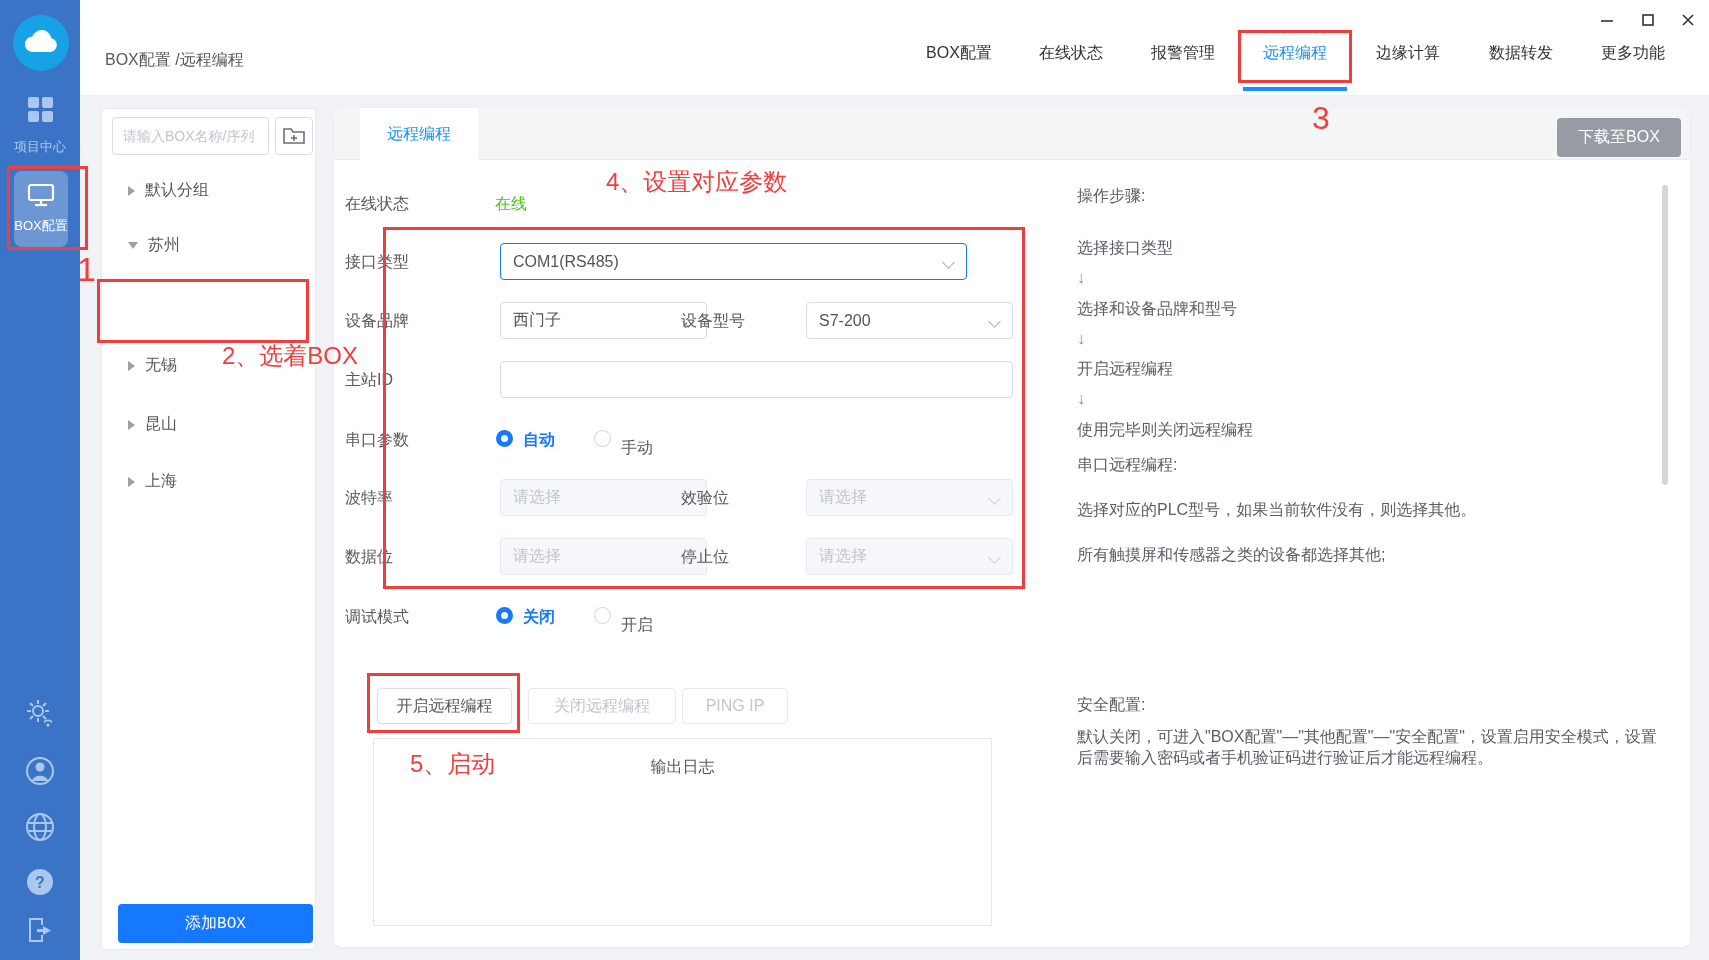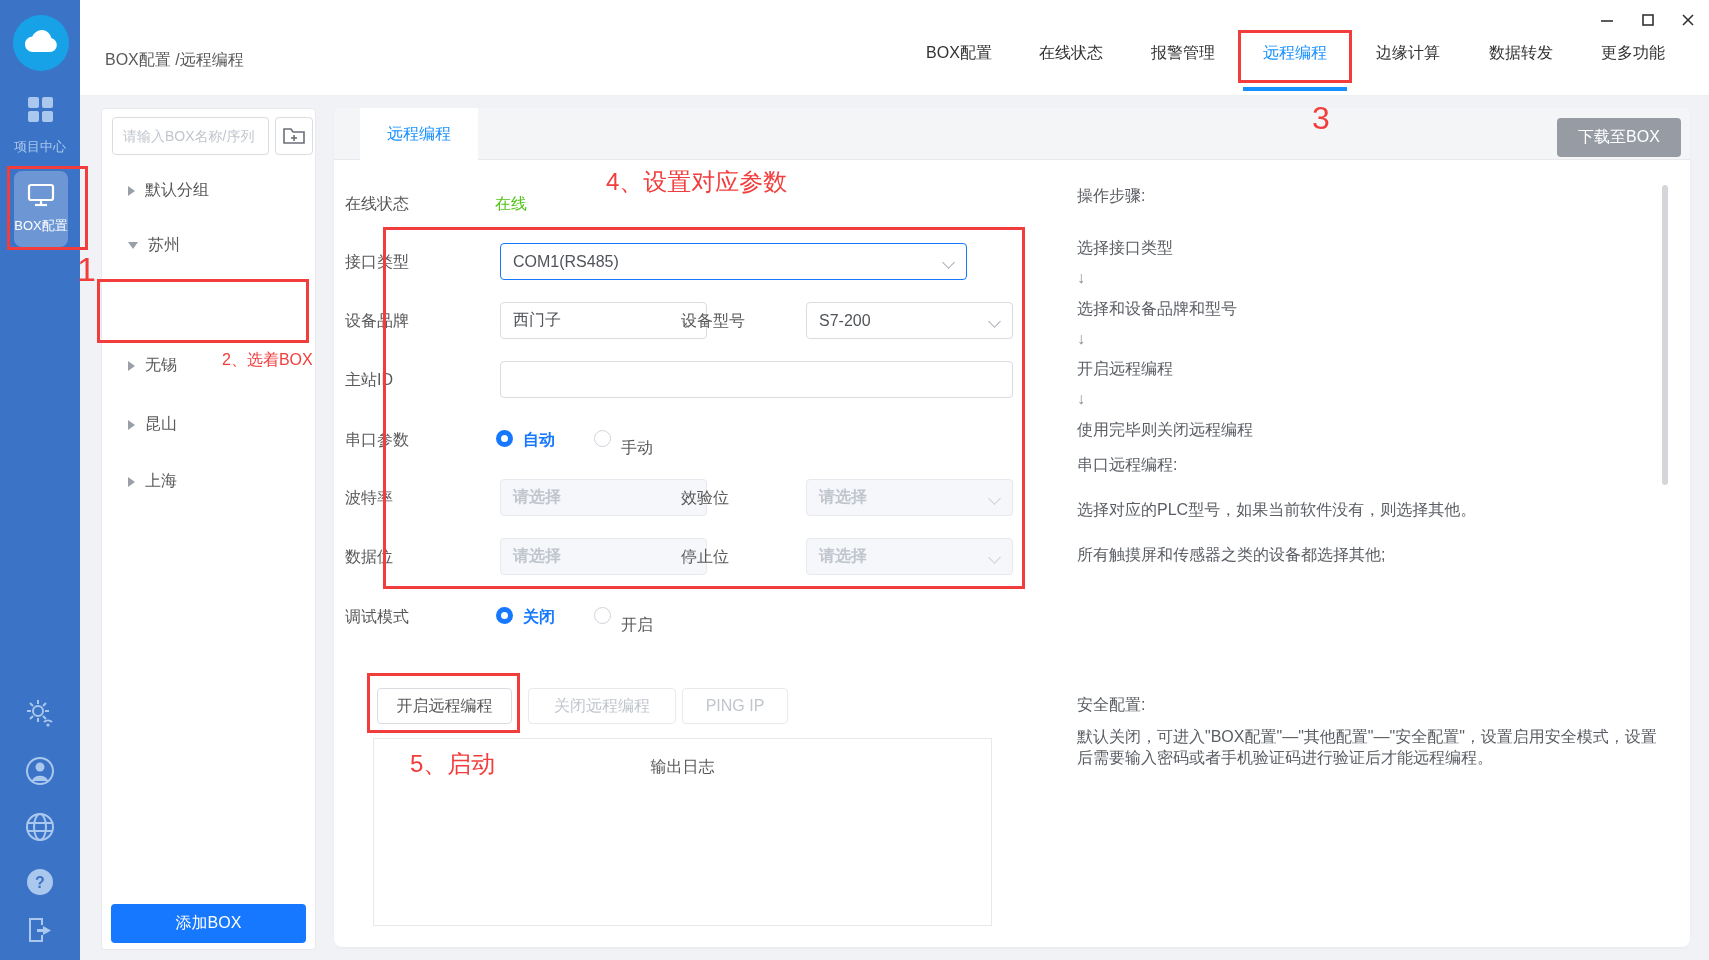--- a/index.html
+++ b/index.html
@@ -31,35 +31,35 @@
   #search-input { left:112px; top:117px; width:157px; height:38px; border:1px solid #d9dce1; border-radius:4px; padding:0 10px; font-size:14px; color:#595959; outline:none; font-family:inherit; }
   #search-input::placeholder { color:#c1c6cd; }
   #folder-btn { left:275px; top:117px; width:38px; height:38px; border:1px solid #d9dce1; border-radius:4px; background:#fff; display:flex; align-items:center; justify-content:center; cursor:pointer; }
   .tree-row { left:112px; font-size:16px; color:#595959; cursor:pointer; display:flex; align-items:center; gap:10px;margin-left:16px; }
   .caret-right { width:0; height:0; border-top:5px solid transparent; border-bottom:5px solid transparent; border-left:7px solid #9aa0a8; }
   .caret-down { width:0; height:0; border-left:5px solid transparent; border-right:5px solid transparent; border-top:7px solid #9aa0a8; }
   #selected-box { left:107px; top:285px; width:198px; height:53px; background:#1677ff; border-radius:2px; cursor:pointer; }
   #selected-box .dot { position:absolute; left:40px; top:19px; width:15px; height:15px; border-radius:50%; background:#6fc33c; }
   #selected-box .name { position:absolute; left:57px; top:4px; color:#fff; font-size:17px; font-weight:bold; }
   #selected-box .serial { position:absolute; left:57px; top:28px; color:#fff; font-size:13px; font-weight:bold; }
-  #add-box-btn { left:111px; top:904px; width:195px; height:39px; background:#1677ff; border:none; border-radius:4px; color:#fff; font-size:16px; cursor:pointer; font-family:Liberation Sans, sans-serif; }
+  #add-box-btn { left:118px; top:904px; width:195px; height:39px; background:#1677ff; border:none; border-radius:4px; color:#fff; font-size:16px; cursor:pointer; font-family:Liberation Mono, monospace; }
 
   
   #main-card { left:334px; top:108px; width:1356px; height:839px; background:#fff; border-radius:8px; box-shadow:0 1px 3px rgba(0,0,0,0.04); }
   #tab-strip { left:334px; top:108px; width:1356px; height:52px; background:#f4f5f7; border-bottom:1px solid #e7e9ec; border-radius:8px 8px 0 0; }
   #tab-active { left:360px; top:108px; width:118px; height:52px; background:#fff; color:#1890ff; font-size:16px; display:flex; align-items:center; justify-content:center; cursor:pointer; }
   #download-btn { left:1557px; top:118px; width:124px; height:39px; background:#979ca4; border:none; border-radius:4px; color:#fff; font-size:16px; cursor:pointer; font-family:inherit; }
   #scroll-thumb { left:1662px; top:185px; width:6px; height:300px; background:#d4d6da; border-radius:3px; cursor:pointer; }
 
   
   .flabel { width:110px; font-size:16px; color:#595959; }
   .sel { height:37px; background:#fff; border:1px solid #d9dce1; border-radius:4px; display:flex; align-items:center; padding:0 30px 0 12px; font-size:16px; color:#50545a; cursor:pointer; }
   .sel .chev { position:absolute; right:13px; top:14px; width:9px; height:9px; border-right:1.5px solid #a8adb5; border-bottom:1.5px solid #a8adb5; transform:rotate(45deg); }
   .sel.focus { border-color:#1677ff; }
-  .sel.disabled { background:#f5f7fa; border-color:#e6e9ee; color:#c1c6cd; cursor:not-allowed;font-weight:bold; }
+  .sel.disabled { background:#f5f7fa; border-color:#e6e9ee; color:#c1c6cd; cursor:not-allowed; }
   .sel.disabled .chev { border-color:#ccd0d6; }
   #master-input { height:37px; border:1px solid #d9dce1; border-radius:4px; background:#fff; outline:none; padding:0 12px; font-size:16px; font-family:inherit; }
   .radio { width:17px; height:17px; border-radius:50%; background:#fff; }
   .radio.on { border:5px solid #1677ff; }
   .radio.off { border:1px solid #cfd3d9; }
   .radio-label { font-size:16px; }
   .radio-label.on { color:#1677ff;font-weight:bold; }
   .radio-label.off { color:#595959;margin-top:8px; }
   .act-btn { height:36px; border:1px solid #d9dce1; border-radius:4px; background:#fff; color:#595959; font-size:16px; cursor:pointer; font-family:inherit; padding:0 16px; }
   .act-btn.disabled { color:#c1c6cd; border-color:#e8eaee; cursor:not-allowed; }
@@ -298,21 +298,21 @@
   <div class="abs help-text" style="left:1077px; top:500px">选择对应的PLC型号，如果当前软件没有，则选择其他。</div>
   <div class="abs help-text" style="left:1077px; top:545px">所有触摸屏和传感器之类的设备都选择其他;</div>
 
   <div class="abs help-text" style="left:1077px; top:695px">安全配置:</div>
   <div class="abs help-text" style="left:1077px; top:726px; width:592px; line-height:21px">默认关闭，可进入"BOX配置"—"其他配置"—"安全配置"，设置启用安全模式，设置后需要输入密码或者手机验证码进行验证后才能远程编程。</div>
 
   <div class="abs ann-box" style="left:7px; top:166px; width:81px; height:84px"></div>
   <div class="abs ann-text" style="left:77px; top:250px; font-size:34px">1</div>
 
   <div class="abs ann-box" style="left:97px; top:279px; width:212px; height:64px"></div>
-  <div class="abs ann-text" style="left:222px; top:350px; font-size:16px">2、选着BOX</div>
+  <div class="abs ann-text" style="left:222px; top:340px; font-size:24px">2、选着BOX</div>
 
   <div class="abs ann-box" style="left:1238px; top:30px; width:114px; height:53px"></div>
   <div class="abs ann-text" style="left:1312px; top:100px; font-size:32px">3</div>
 
   <div class="abs ann-text" style="left:606px; top:166px; font-size:24px">4、设置对应参数</div>
   <div class="abs ann-box" style="left:383px; top:227px; width:642px; height:362px"></div>
 
   <div class="abs ann-box" style="left:367px; top:673px; width:153px; height:60px"></div>
   <div class="abs ann-text" style="left:410px; top:748px; font-size:24px">5、启动</div>
 

